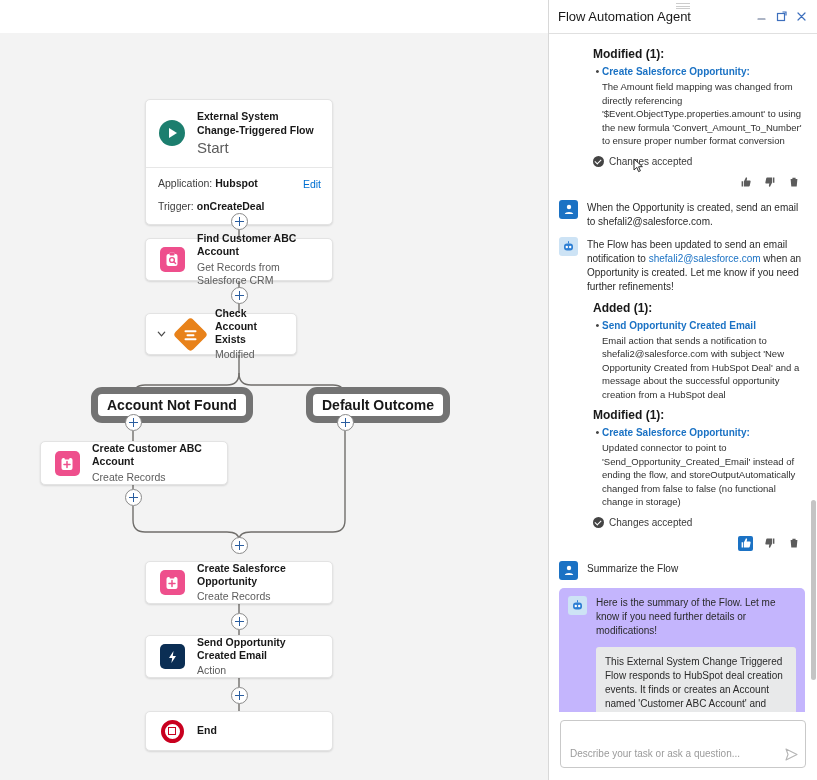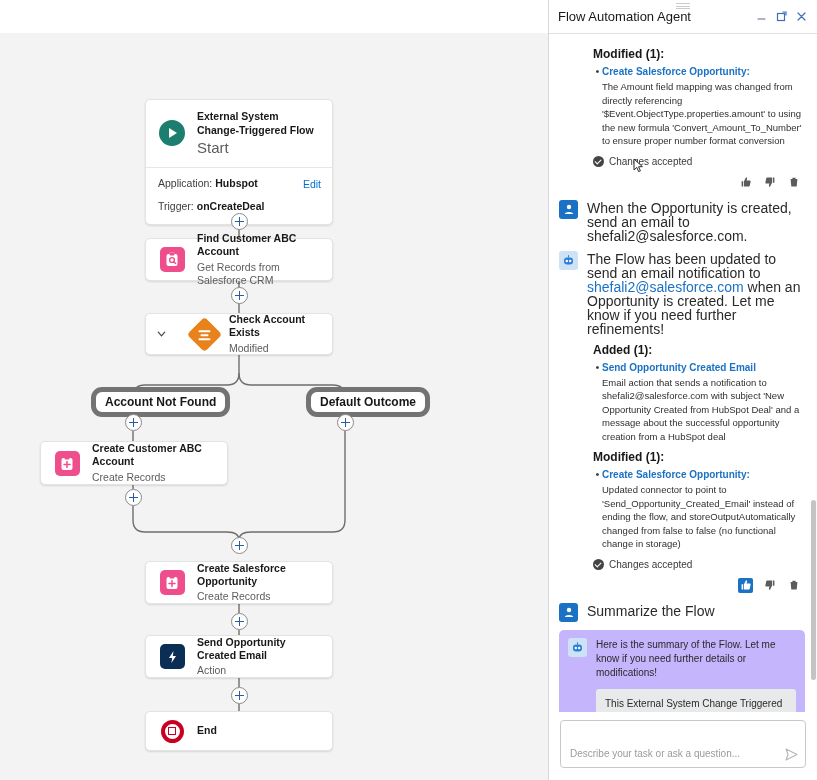--- a/index.html
+++ b/index.html
@@ -71,23 +71,23 @@
   .plus::before, .plus::after {
     content: ""; position: absolute; background: #2a5d9f;
   }
   .plus::before { width: 9px; height: 1.6px; }
   .plus::after  { width: 1.6px; height: 9px; }
 
   
   .branch-label {
     position: absolute;
     background: #fff;
-    border: 5px solid #737373;
+    border: 7px solid #737373;
     border-radius: 11px;
-    font-size: 12px;
+    font-size: 14px;
     font-weight: bold;
     color: #181818;
     padding: 3px 9px;
     white-space: nowrap;
     cursor: pointer;
   }
 
   .chev {
     position:absolute; left: 10px; top: 50%; transform: translateY(-50%);
     width: 11px; height: 11px; cursor: pointer;
@@ -148,21 +148,21 @@
   .accepted .ck::after{content:"";position:absolute;left:3px;top:2.5px;width:3px;height:5px;border:solid #fff;border-width:0 1.4px 1.4px 0;transform:rotate(45deg);}
 
   .react-row { display:flex; justify-content:flex-end; gap: 9px; margin: 8px 0 10px 0; padding-right: 4px;}
   .react { width: 15px; height: 15px; cursor:pointer; display:flex; align-items:center; justify-content:center; border-radius:2px;}
   .react.active { background:#1b72c4; }
 
   .msg { display: flex; align-items: flex-start; margin-top: 8px; }
   .avatar { flex:0 0 auto; width: 19px; height: 19px; border-radius: 3px; margin-right: 9px; display:flex; align-items:center; justify-content:center; }
   .avatar.user { background:#1b72c4; }
   .avatar.bot { background:#cde3f5; }
-  .msg .mtxt { flex:1; font-size: 14px; color:#2a2a2a; line-height: 14px; padding-top: 1px;}
+  .msg .mtxt { flex:1; font-size: 10px; color:#2a2a2a; line-height: 14px; padding-top: 1px;}
   .msg .mtxt .mail { color:#1b72c4; }
 
   .bot-card { background:#c4b5fd; border-radius:5px; padding: 8px 9px 9px 9px; margin-top: 8px; }
   .bot-card .row { display:flex; align-items:flex-start; }
   .bot-card .mtxt { flex:1; font-size:10px; color:#2a2a2a; line-height:14px; }
   .summary-box { background:#e8e9ea; border-radius:3px; padding: 8px 9px; margin: 9px 0 0 28px; font-size:10px; color:#2a2a2a; line-height:14px; }
 
   .cursor { position:absolute; width: 11px; height: 15px; pointer-events:none; }
 
   .composer { flex: 0 0 auto; padding: 8px 11px 12px 11px; }
@@ -253,21 +253,21 @@
           </div>
         </div>
         <div class="txt">
           <div class="title">Find Customer ABC Account</div>
           <div class="sub">Get Records from Salesforce CRM</div>
         </div>
       </div>
 
       <div class="plus" style="left:231px; top:254px;"></div>
 
-      <div class="node" style="left:145px; top:280px; width:188px; height:42px; padding-left:44px;justify-content:center;">
+      <div class="node" style="left:145px; top:280px; width:152px; height:42px; padding-left:30px;justify-content:center;">
         <svg class="chev" viewBox="0 0 12 12">
           <path d="M2.5 4 L6 8 L9.5 4" fill="none" stroke="#4a4a4a" stroke-width="1.4" stroke-linecap="round"></path>
         </svg>
         <div class="ico">
           <div class="ic-dec">
               <span>
                 <b></b>
                 <b></b>
                 <b></b>
               </span>

